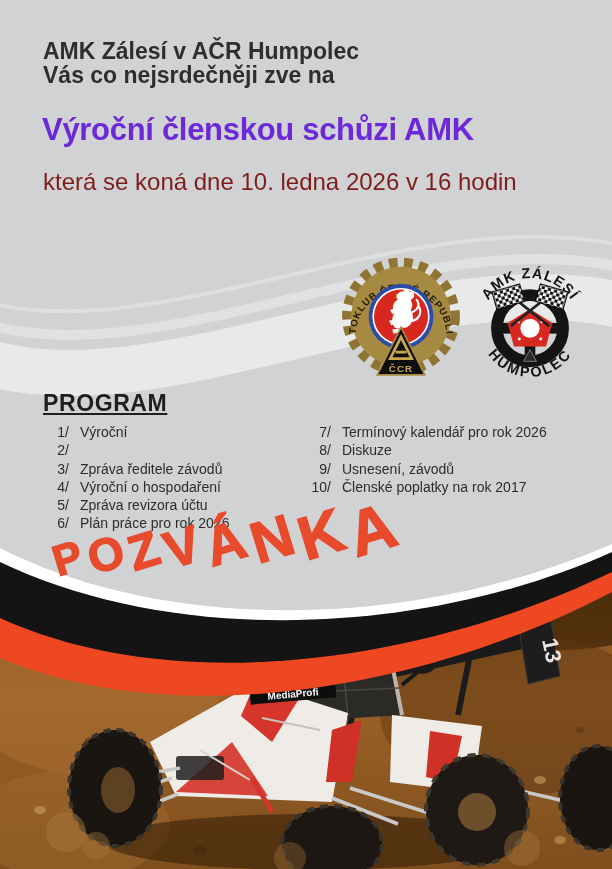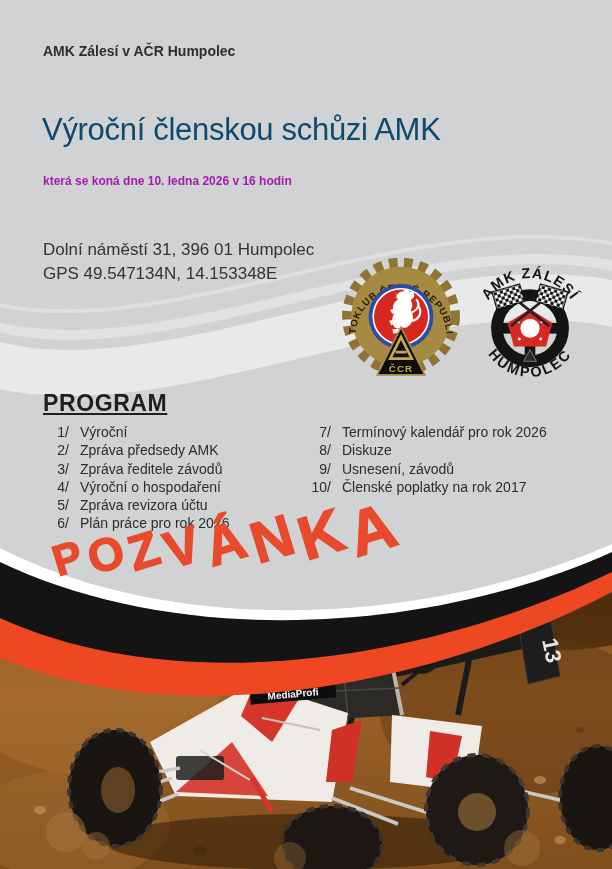--- a/index.html
+++ b/index.html
@@ -4,23 +4,23 @@
 <style>
   html,body{margin:0;padding:0;background:#888;}
   .poster{
     position:relative;width:612px;height:869px;overflow:hidden;
     background:#d0d2d3;
     font-family:"Liberation Sans","DejaVu Sans",sans-serif;
     color:#2b2b2b;
   }
   .abs{position:absolute;}
   svg{display:block;}
-  .intro{left:43px;top:39px;font-size:14px;line-height:24px;font-weight:600;color:#2e2e2e;}
-  .title{left:42px;top:112px;font-size:31px;font-weight:400;color:#0c4a6e;letter-spacing:-0.3px;white-space:nowrap;}
-  .when{left:43px;top:168px;font-size:12px;line-height:27px;font-weight:700;color:#a21caf;}
+  .intro{left:43px;top:39px;font-size:23px;line-height:24px;font-weight:600;color:#2e2e2e;}
+  .title{left:42px;top:112px;font-size:31px;font-weight:700;color:#6d28d9;letter-spacing:-0.3px;white-space:nowrap;}
+  .when{left:43px;top:168px;font-size:24px;line-height:27px;font-weight:400;color:#7f1d1d;}
   .addr{left:43px;top:238px;font-size:17px;line-height:24px;font-weight:500;color:#333;}
   .prog-head{left:43px;top:390px;font-size:23px;font-weight:800;letter-spacing:0.6px;color:#1e1e1e;text-decoration:underline;}
   .prog-cols{left:43px;top:423px;display:flex;width:540px;}
   .prog-col{display:flex;flex-direction:column;}
   .prog-col.c1{width:262px;}
   .prog-col.c2{width:278px;}
   .prow{display:flex;font-size:14px;line-height:18.3px;font-weight:500;color:#2c2c2c;}
   .prow .num{flex:none;width:26px;text-align:right;margin-right:11px;}
   .pozvanka{
     left:54px;top:520px;white-space:nowrap;
@@ -159,32 +159,29 @@
   </svg>
 
   <svg class="abs" style="left:0;top:0;" width="612" height="430" viewBox="0 0 612 430">
     <path fill="none" stroke="#ffffff" stroke-width="46" opacity="0.5" d="M-20,360 C160,420 430,250 640,310"></path>
     <path fill="none" stroke="#ffffff" stroke-width="10" opacity="0.35" d="M-20,322 C160,382 430,212 640,272"></path>
     <path fill="none" stroke="#ffffff" stroke-width="4" opacity="0.3" d="M-20,300 C160,355 430,190 640,250"></path>
   </svg>
 
   <div class="abs intro">
     <div>AMK Zálesí v AČR Humpolec</div>
+    <div>Vás co nejsrdečněji zve na</div>
   </div>
 
   <div class="abs title">Výroční členskou schůzi AMK</div>
 
   <div class="abs when">
     <div>která se koná dne 10. ledna 2026 v 16 hodin</div>
   </div>
 
-  <div class="abs addr">
-    <div>Dolní náměstí 31, 396 01 Humpolec</div>
-    <div>GPS 49.547134N, 14.153348E</div>
-  </div>
 
   <svg class="abs" style="left:336px;top:256px;" width="130" height="134" viewBox="0 0 120 124">
     <circle cx="60" cy="56" r="50" fill="none" stroke="#8f7434" stroke-width="9" stroke-dasharray="8 6"></circle>
     <circle cx="60" cy="56" r="46" fill="#a68a42"></circle>
     <path id="ak-arc" d="M 18,74 A 42,42 0 1 1 102,74" fill="none"></path>
     <text font-family="Liberation Sans, sans-serif" font-size="9" font-weight="bold" letter-spacing="0.8" fill="#241c08">
       <textPath href="#ak-arc" startOffset="50%" text-anchor="middle">AUTOKLUB ČESKÉ REPUBLIKY</textPath>
     </text>
     <circle cx="60" cy="56" r="30" fill="#2b4da8"></circle>
     <circle cx="60" cy="56" r="26.5" fill="#ffffff"></circle>
@@ -245,21 +242,20 @@
   <div class="abs prog-head">PROGRAM</div>
 
   <div class="abs prog-cols">
     <div class="prog-col c1">
       <div class="prow">
         <span class="num">1/</span>
         <span>Výroční</span>
       </div>
       <div class="prow">
         <span class="num">2/</span>
-        <span>Zpráva předsedy AMK</span>
       </div>
       <div class="prow">
         <span class="num">3/</span>
         <span>Zpráva ředitele závodů</span>
       </div>
       <div class="prow">
         <span class="num">4/</span>
         <span>Výroční o hospodaření</span>
       </div>
       <div class="prow">

